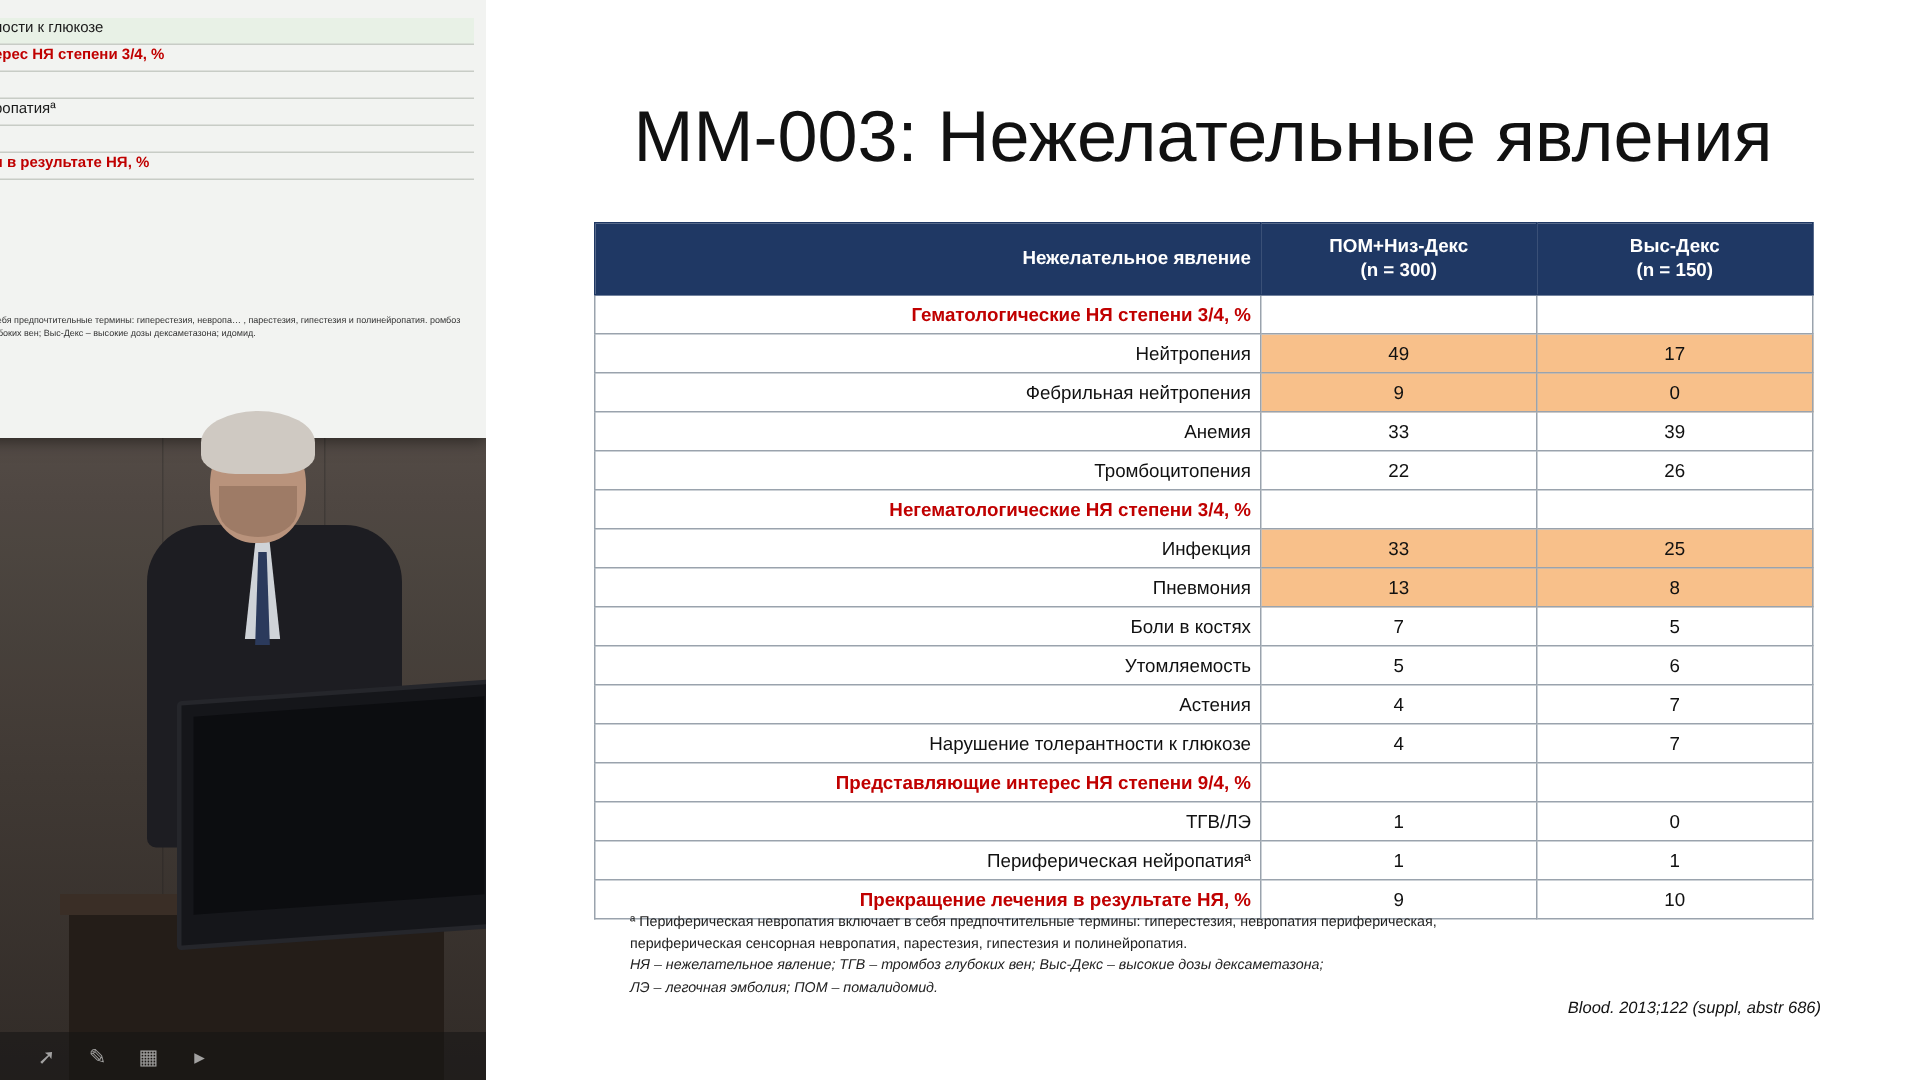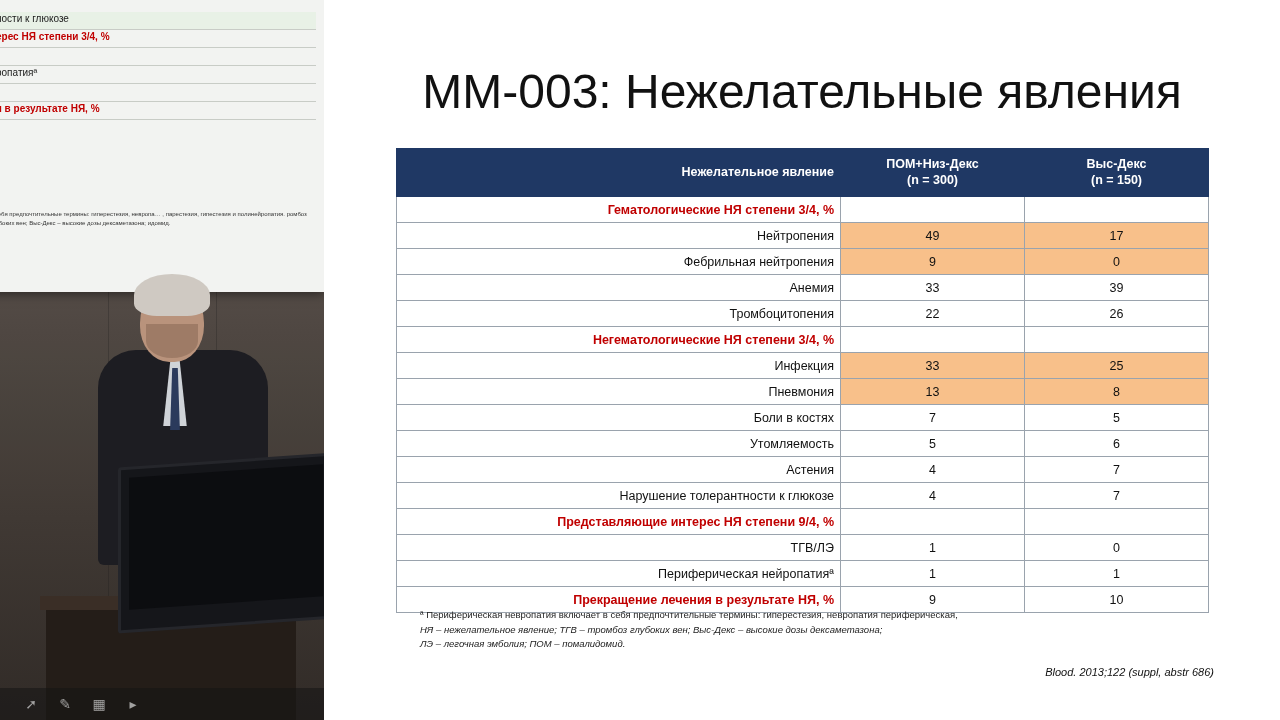--- a/index.html
+++ b/index.html
@@ -412,20 +412,21 @@
         <tr class="tall">
           <td class="lbl sec">Прекращение  лечения в результате  НЯ, %</td>
           <td>9</td>
           <td>10</td>
         </tr>
       </tbody>
     </table>
 
     <div class="footnotes">
       <div>ª Периферическая невропатия включает в себя предпочтительные термины: гиперестезия, невропатия периферическая,</div>
+      <div>периферическая сенсорная невропатия, парестезия, гипестезия и полинейропатия.</div>
       <div class="it">НЯ – нежелательное явление; ТГВ – тромбоз глубоких вен; Выс-Декс – высокие дозы дексаметазона;</div>
       <div class="it">ЛЭ – легочная эмболия; ПОМ – помалидомид.</div>
     </div>
 
     <div class="source">Blood. 2013;122  (suppl, abstr 686)</div>
   </div>
 
 </div>
 
 </body></html>

